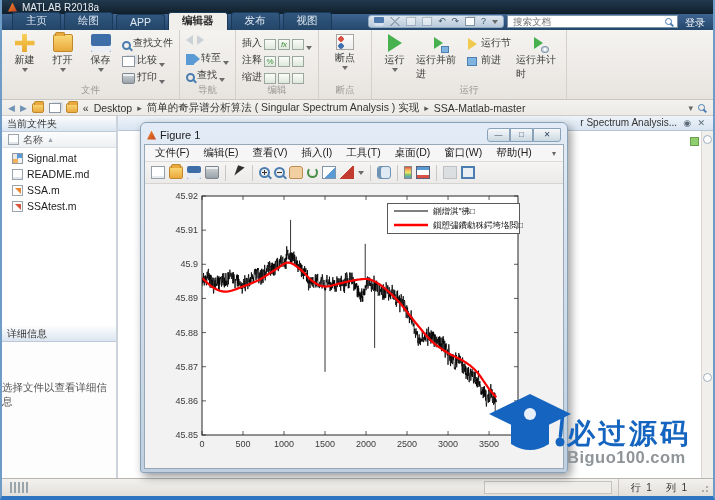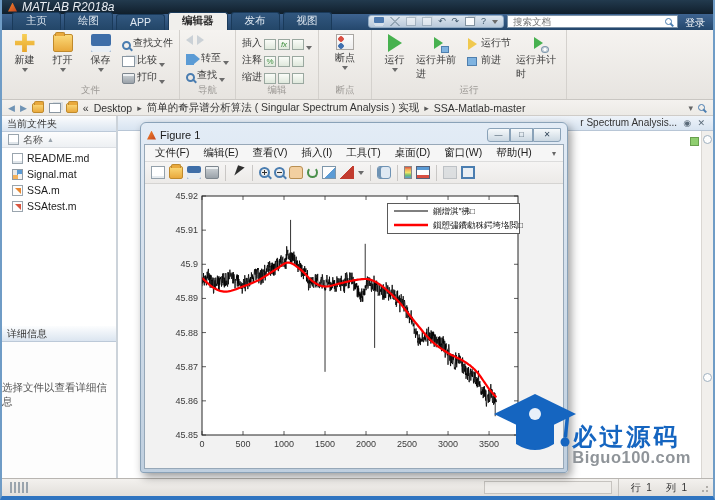--- a/index.html
+++ b/index.html
@@ -3,21 +3,21 @@
 <meta charset="utf-8">
 <style>
   html,body{margin:0;padding:0;background:#cfd8e2;}
   *{box-sizing:border-box;}
   .app{position:relative;width:715px;height:500px;overflow:hidden;
        font-family:"Liberation Sans","DejaVu Sans",sans-serif;background:#e9e7e4;
        border-left:2px solid #6f9cc6;border-right:2px solid #6f9cc6;border-bottom:4px solid #2f74c0;}
   
   .titlebar{height:14px;background:linear-gradient(#223a4e,#101f2c);display:flex;align-items:center;padding:0 6px;gap:5px;}
   .mlogo{width:9px;height:9px;background:linear-gradient(135deg,#f4862c,#c2431f);clip-path:polygon(50% 0,100% 100%,0 100%);}
-  .titlebar .wtitle{color:#e8edf2;font-size:12px;font-style:italic;}
+  .titlebar .wtitle{color:#e8edf2;font-size:10px;}
   
   .tabrow{position:relative;height:16px;background:linear-gradient(#3d6390,#24476c);display:flex;align-items:flex-end;padding-left:10px;gap:3px;}
   .rtab{padding:1px 13px 2px;color:#dfe8f1;font-size:10.5px;background:linear-gradient(#31577f,#234668);
         border:1px solid #1a3a5a;border-bottom:0;border-radius:3px 3px 0 0;cursor:default;}
   .rtab.active{background:#f0efec;color:#2b2b2b;font-weight:bold;}
   .qat{position:absolute;left:366px;top:1px;height:13px;background:linear-gradient(#dde6ef,#b9c9da);
        border:1px solid #8fa9c2;border-radius:3px;display:flex;align-items:center;padding:0 5px;gap:6px;}
   .qi{width:10px;height:9px;opacity:.9;}
   .qi.dis{opacity:.45;}
   .i-floppy{background:#3e6ea8;border-radius:1px;box-shadow:inset 0 -3px 0 #d8e2ec;}
@@ -141,21 +141,21 @@
   .sb-icon{width:18px;height:11px;background:repeating-linear-gradient(90deg,#9aa4ad 0 2px,transparent 2px 4px);position:relative;margin-left:4px;}
   .sb-panel{margin-left:auto;width:128px;height:13px;border:1px solid #c6c3bf;background:#efedea;}
   .sb-cells{display:flex;gap:14px;padding:0 12px;font-size:10px;color:#333;align-items:center;height:100%;border-left:1px solid #c6c3bf;margin-left:6px;}
   .grip{width:10px;height:10px;background:
     radial-gradient(circle at 8px 8px,#b0ada9 1px,transparent 1.4px),
     radial-gradient(circle at 8px 4px,#b0ada9 1px,transparent 1.4px),
     radial-gradient(circle at 4px 8px,#b0ada9 1px,transparent 1.4px);}
   
   .wm{position:absolute;right:22px;bottom:30px;display:flex;align-items:flex-end;z-index:50;}
   .wm-text{display:flex;flex-direction:column;line-height:1.05;margin-left:-6px;}
-  .wm-cn{font-size:24px;font-weight:bold;color:#1565c0;letter-spacing:3px;}
+  .wm-cn{font-size:28px;font-weight:bold;color:#1565c0;letter-spacing:3px;}
   .wm-en{font-size:16.5px;font-weight:bold;color:#8f9499;letter-spacing:.5px;}
 </style>
 </head>
 <body>
 
 <div class="app">
 
   <div class="titlebar">
     <div class="mlogo"></div>
     <div class="wtitle">MATLAB R2018a</div>
@@ -346,26 +346,26 @@
 
     <div class="sidebar">
       <div class="panel-h">当前文件夹</div>
       <div class="cols-h">
         <div class="fic doc"></div>
         <span>名称</span>
         <span class="sortglyph">▲</span>
       </div>
       <div class="filelist">
         <div class="frow">
+          <div class="fic mat"></div>
+          <span>Signal.mat</span>
+        </div>
+        <div class="frow">
           <div class="fic doc"></div>
           <span>README.md</span>
-        </div>
-        <div class="frow">
-          <div class="fic mat"></div>
-          <span>Signal.mat</span>
         </div>
         <div class="frow">
           <div class="fic m"></div>
           <span>SSA.m</span>
         </div>
         <div class="frow">
           <div class="fic m red"></div>
           <span>SSAtest.m</span>
         </div>
       </div>

